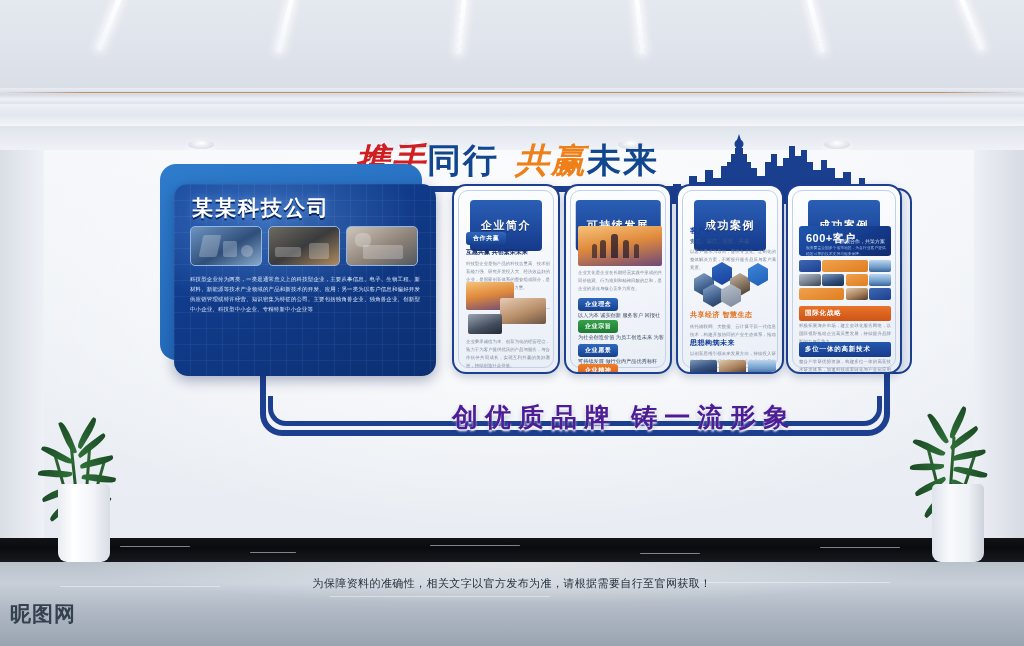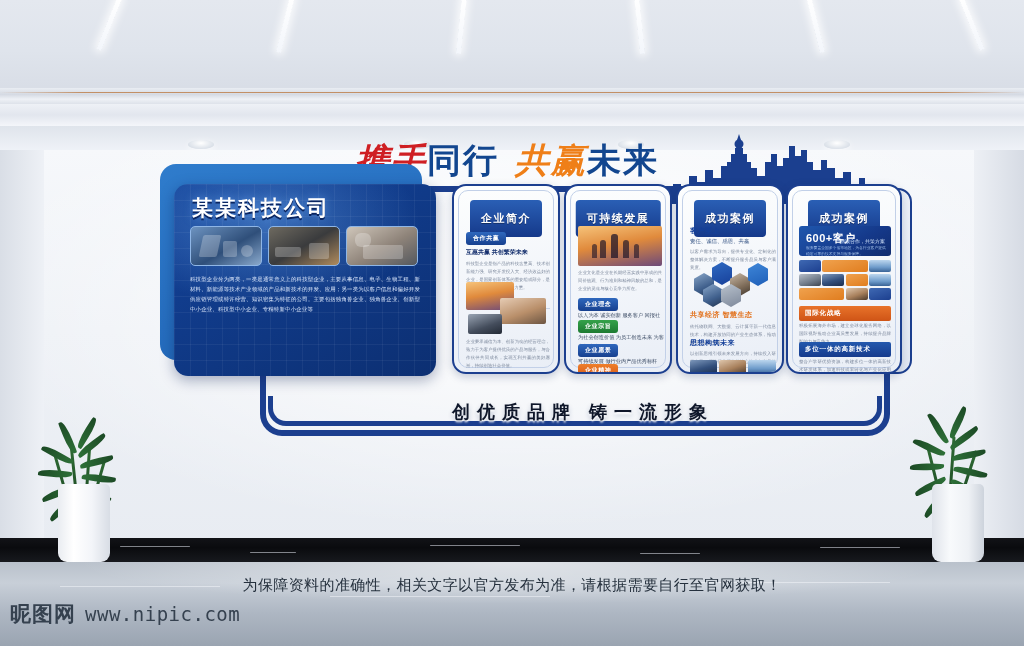--- a/index.html
+++ b/index.html
@@ -173,21 +173,21 @@
     border:1px solid #c2d0e8; border-radius:10px; pointer-events:none;
   }
   .card.c4 { width:116px; }
   .card-ghost {
     position:absolute; top:60px; width:112px; height:186px;
     border:2.5px solid #1c3f8f; border-radius:14px;
     background: linear-gradient(170deg,#eef2f8,#e3e9f3);
   }
   .card-head {
     position:absolute; left:50%; transform:translateX(-50%); top:14px;
-    padding:11px 11px; border-radius:4px;
+    padding:18px 11px; border-radius:4px;
     background: linear-gradient(180deg,#2a5fb5,#15398a);
     color:#fff; font-size:11px; font-weight:bold; letter-spacing:1.5px;
     text-shadow: 0 1px 0 rgba(0,0,0,.35);
     white-space:nowrap;
   }
   .sub-badge {
     display:inline-block; padding:2px 7px; border-radius:3px;
     font-size:6px; font-weight:bold; color:#fff; letter-spacing:.6px;
   }
   .bg-blue  { background: linear-gradient(180deg,#2f68bd,#17408f); }
@@ -237,31 +237,31 @@
   }
 
   
   .ribbon {
     position:absolute; left:108px; top:268px; width:614px; height:30px;
     border:5px solid #1c3f8f; border-radius:0 0 18px 18px; border-top:none;
     background:transparent;
   }
   .slogan {
     position:absolute; left:292px; top:272px; white-space:nowrap;
-    font-size:18px; font-weight:bold; color:#0f172a; letter-spacing:7px;
+    font-size:26px; font-weight:bold; color:#4c1d95; letter-spacing:7px;
     text-shadow: 0 2px 2px rgba(255,255,255,.95), 0 3px 5px rgba(30,55,110,.3);
   }
 
   
   .footer {
     position:absolute; left:0; top:562px; width:1024px; height:84px;
   }
   .f-line1 {
     position:absolute; left:0; top:14px; width:1024px; text-align:center;
-    font-size:15px; color:#25303d; letter-spacing:.4px;
+    font-size:11px; color:#25303d; letter-spacing:.4px;
   }
   .f-line2 {
     position:absolute; left:0; top:40px; width:1024px; text-align:center;
     font-size:13.5px; color:#25303d; letter-spacing:.4px;
   }
   .idbar {
     position:absolute; right:8px; top:37px; padding:2px 8px;
     background: rgba(110,120,134,.78); color:#fff; font-size:11.5px;
     letter-spacing:.2px; border-radius:1px;
   }
@@ -518,16 +518,15 @@
     </div>
 
   </div>
 
   <div class="footer">
     <div class="f-line1">为保障资料的准确性，相关文字以官方发布为准，请根据需要自行至官网获取！</div>
   </div>
 
   <div class="wm">
     <div class="wm-cn">昵图网</div>
-    <div class="wm-url">www.nipic.com</div>
   </div>
 
 </div>
 
 </body></html>

